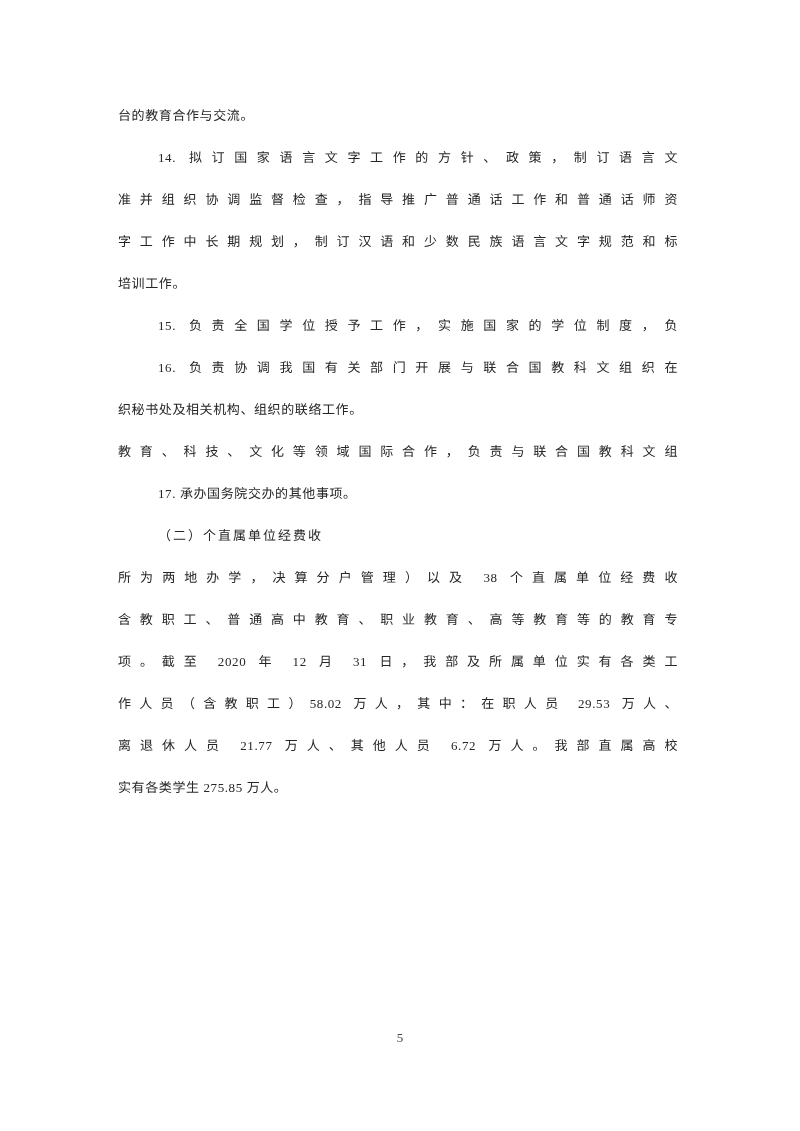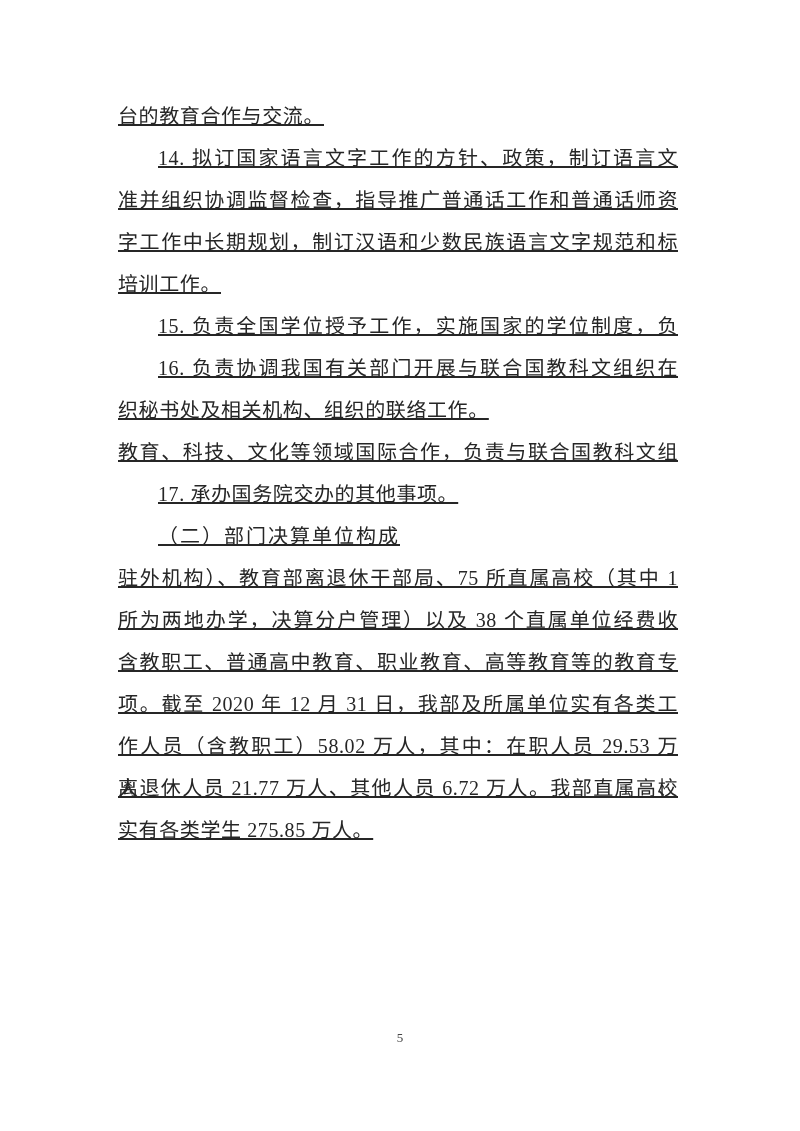--- a/index.html
+++ b/index.html
@@ -20,28 +20,27 @@
     background: #ffffff;
   }
   .content {
     position: absolute;
     left: 118px;
     top: 95px;
     width: 560px;
     color: #262626;
   }
   .line {
-    font-size: 20px;
+    font-size: 13px;
     line-height: 42px;
     height: 42px;
     letter-spacing: 0.6px;
     text-align: left;
     white-space: normal;
     overflow: visible;
-    text-decoration: underline;
   }
   .line.indent {
     text-indent: 40px;
   }
   .line.full {
     text-align: justify;
     text-align-last: justify;
   }
   .line.heading {
     
@@ -66,22 +65,21 @@
       <div class="line">台的教育合作与交流。</div>
       <div class="line indent full">14. 拟订国家语言文字工作的方针、政策，制订语言文</div>
       <div class="line full">准并组织协调监督检查，指导推广普通话工作和普通话师资</div>
       <div class="line full">字工作中长期规划，制订汉语和少数民族语言文字规范和标</div>
       <div class="line">培训工作。</div>
       <div class="line indent full">15. 负责全国学位授予工作，实施国家的学位制度，负</div>
       <div class="line indent full">16. 负责协调我国有关部门开展与联合国教科文组织在</div>
       <div class="line">织秘书处及相关机构、组织的联络工作。</div>
       <div class="line full">教育、科技、文化等领域国际合作，负责与联合国教科文组</div>
       <div class="line indent">17. 承办国务院交办的其他事项。</div>
-      <div class="line indent heading">（二）部门决算单位构成</div>
-      <div class="line full">驻外机构）、教育部离退休干部局、75 所直属高校（其中 1</div>
+      <div class="line indent heading">（二）个直属单位经费收</div>
       <div class="line full">所为两地办学，决算分户管理）以及 38 个直属单位经费收</div>
       <div class="line full">含教职工、普通高中教育、职业教育、高等教育等的教育专</div>
       <div class="line full">项。截至 2020 年 12 月 31 日，我部及所属单位实有各类工</div>
       <div class="line full">作人员（含教职工）58.02 万人，其中：在职人员 29.53 万人、</div>
       <div class="line full">离退休人员 21.77 万人、其他人员 6.72 万人。我部直属高校</div>
       <div class="line">实有各类学生 275.85 万人。</div>
     </div>
   <div class="page-number">5</div>
 </div>
 

